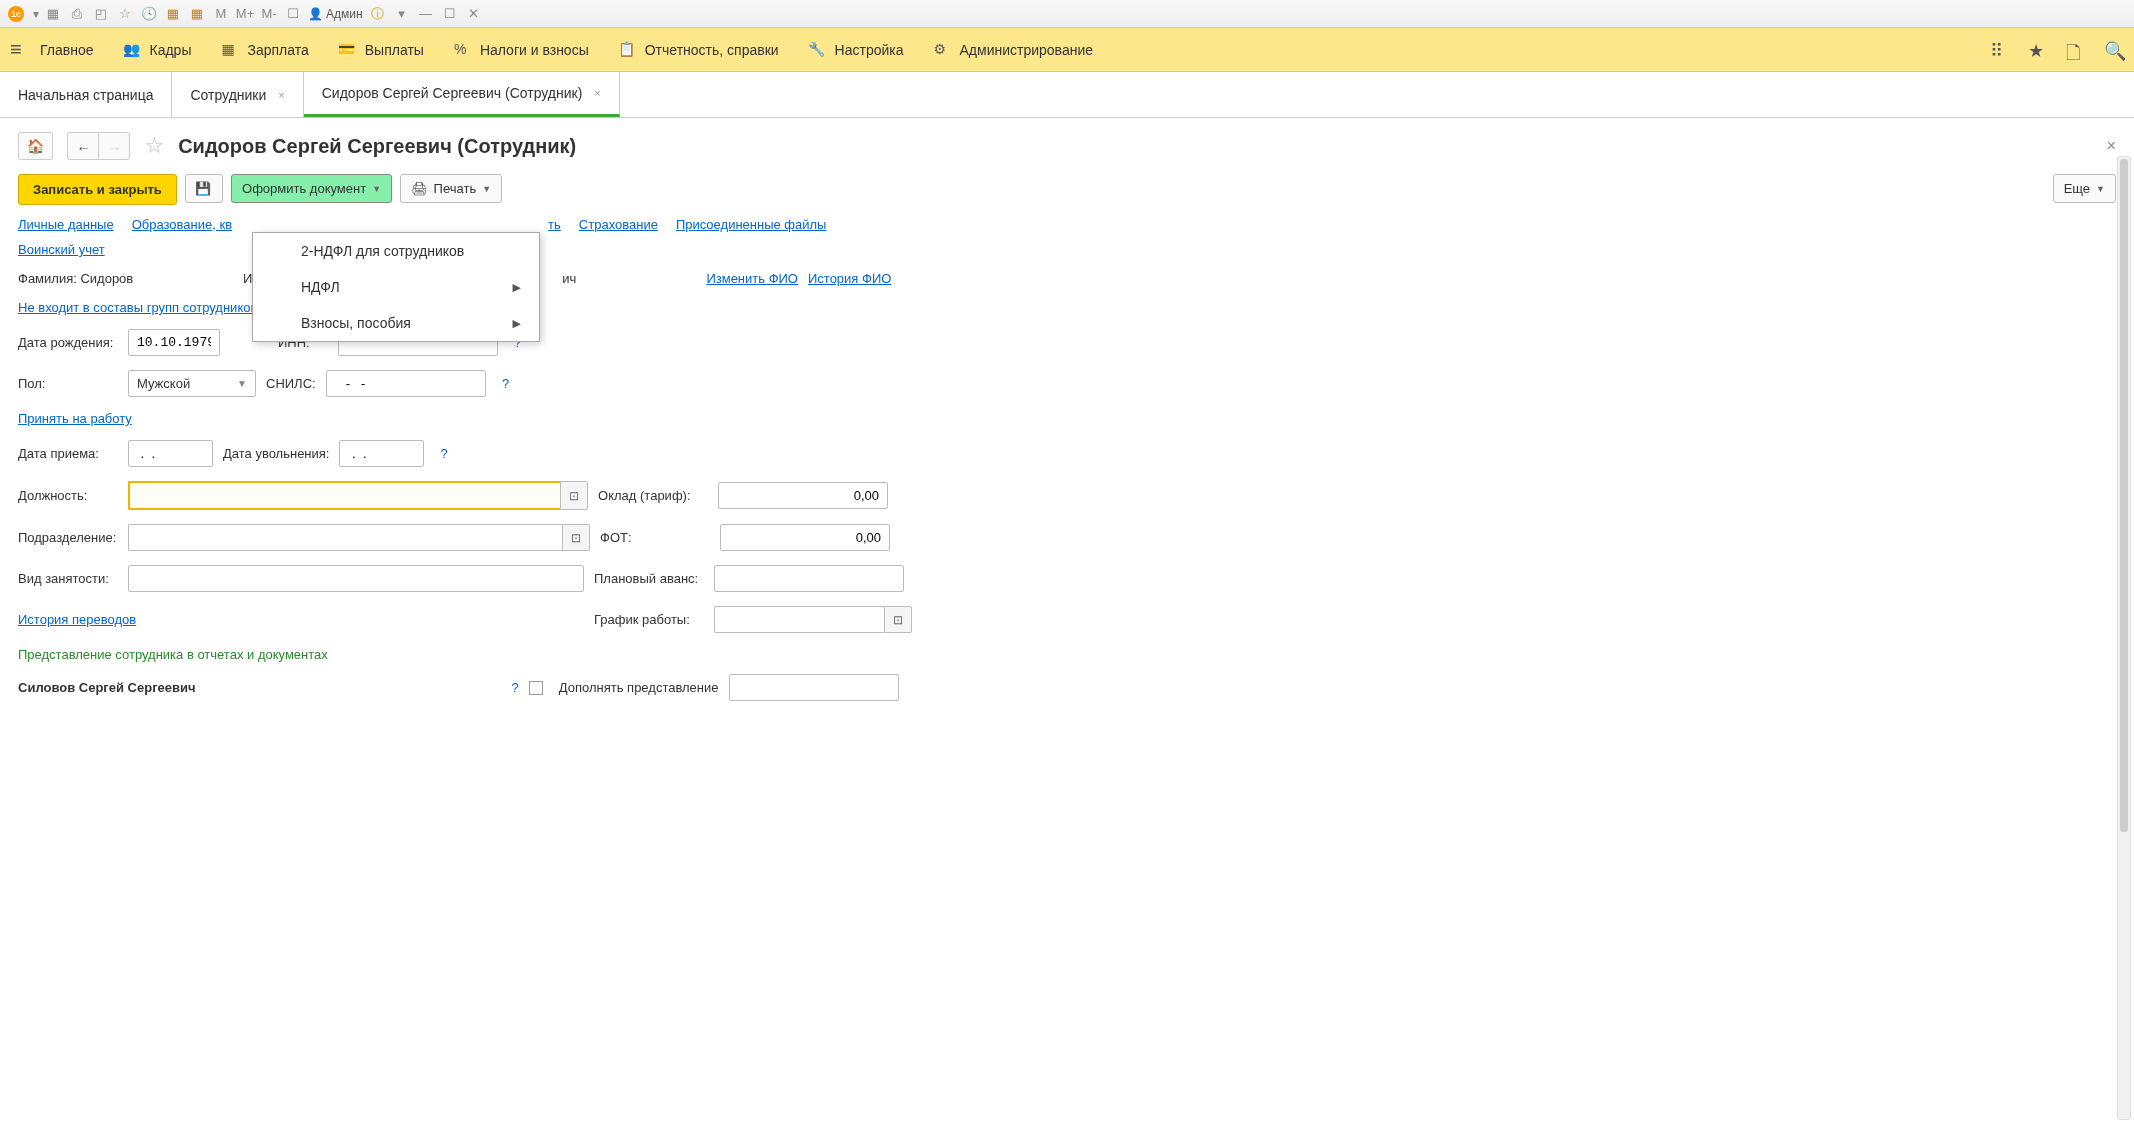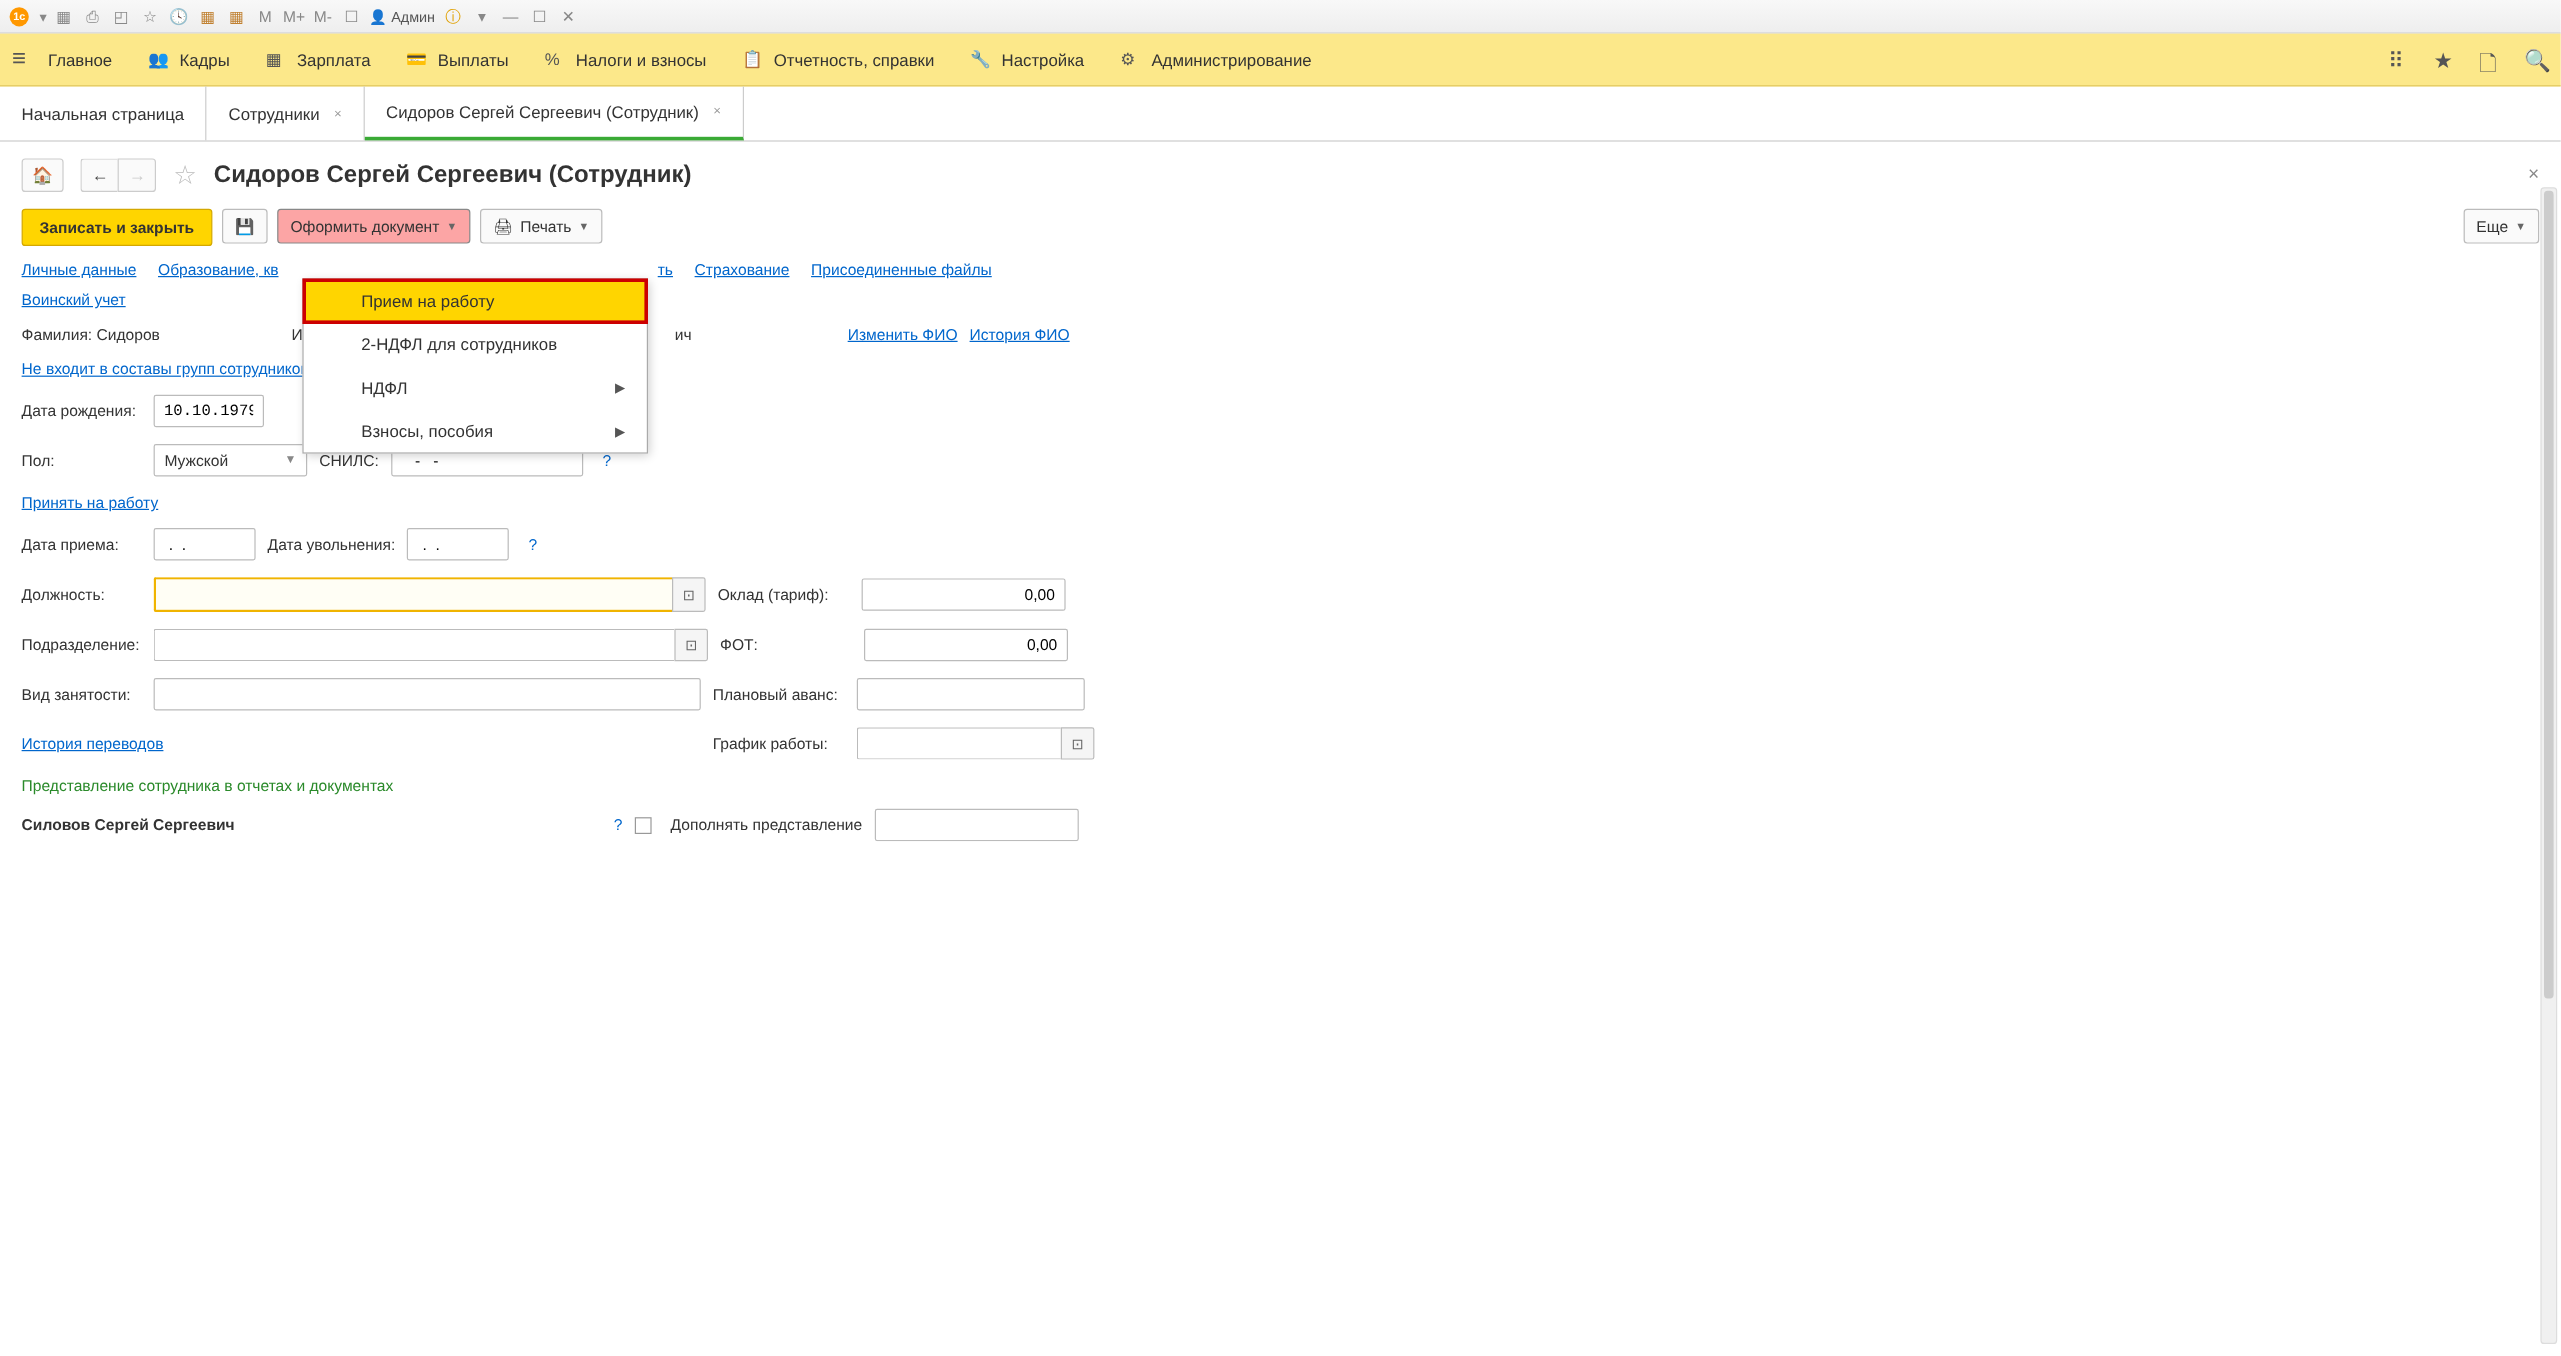--- a/index.html
+++ b/index.html
@@ -38,21 +38,21 @@
     .hdr-btn-group .hdr-btn:first-child { border-radius: 3px 0 0 3px; border-right: none; }
     .hdr-btn-group .hdr-btn:last-child { border-radius: 0 3px 3px 0; }
     .hdr-star { color: #bbb; font-size: 22px; cursor: pointer; }
     .page-title { font-size: 20px; font-weight: bold; color: #333; }
     .page-close { position: absolute; right: 18px; color: #888; font-size: 16px; cursor: pointer; }
     
     
     .toolbar { padding: 4px 18px 10px; display: flex; align-items: flex-start; gap: 8px; }
     .btn-primary { background: #ffd500; border: 1px solid #d4a800; color: #333; font-weight: bold; padding: 7px 14px; border-radius: 3px; cursor: pointer; font-size: 13px; }
     .btn { background: #fafafa; border: 1px solid #bbb; padding: 6px 10px; border-radius: 3px; cursor: pointer; font-size: 13px; display: inline-flex; align-items: center; gap: 6px; color: #333; }
-    .btn-active { background: #fca5a5; border-color: #888; }
+    .btn-active { background: #86efac; border-color: #888; }
     .toolbar-spacer { flex: 1; }
     .dropdown-caret { font-size: 9px; color: #666; }
     
     
     .dropdown-menu { position: absolute; top: 232px; left: 252px; width: 288px; background: #fff; border: 1px solid #aaa; box-shadow: 2px 2px 8px rgba(0,0,0,0.2); z-index: 100; }
     .dd-item { padding: 10px 18px 10px 48px; cursor: pointer; font-size: 14px; color: #333; display: flex; justify-content: space-between; align-items: center; }
     .dd-item.highlighted { background: #ffd500; outline: 3px solid #cc0000; outline-offset: -2px; }
     .dd-arrow { font-size: 11px; color: #555; }
     
     
@@ -191,23 +191,20 @@
     </button>
   <button class="btn">🖨 <span>Печать</span> <span class="dropdown-caret">▼</span></button>
   <div class="toolbar-spacer"></div>
   <button class="btn">
       <span>Еще</span> 
       <span class="dropdown-caret">▼</span>
     </button>
 </div>
 
 <div class="dropdown-menu">
-  <div class="dd-item highlighted">
-      <span>Прием на работу</span>
-    </div>
   <div class="dd-item">
       <span>2-НДФЛ для сотрудников</span>
     </div>
   <div class="dd-item">
       <span>НДФЛ</span>
       <span class="dd-arrow">▶</span>
     </div>
   <div class="dd-item">
       <span>Взносы, пособия</span>
       <span class="dd-arrow">▶</span>

